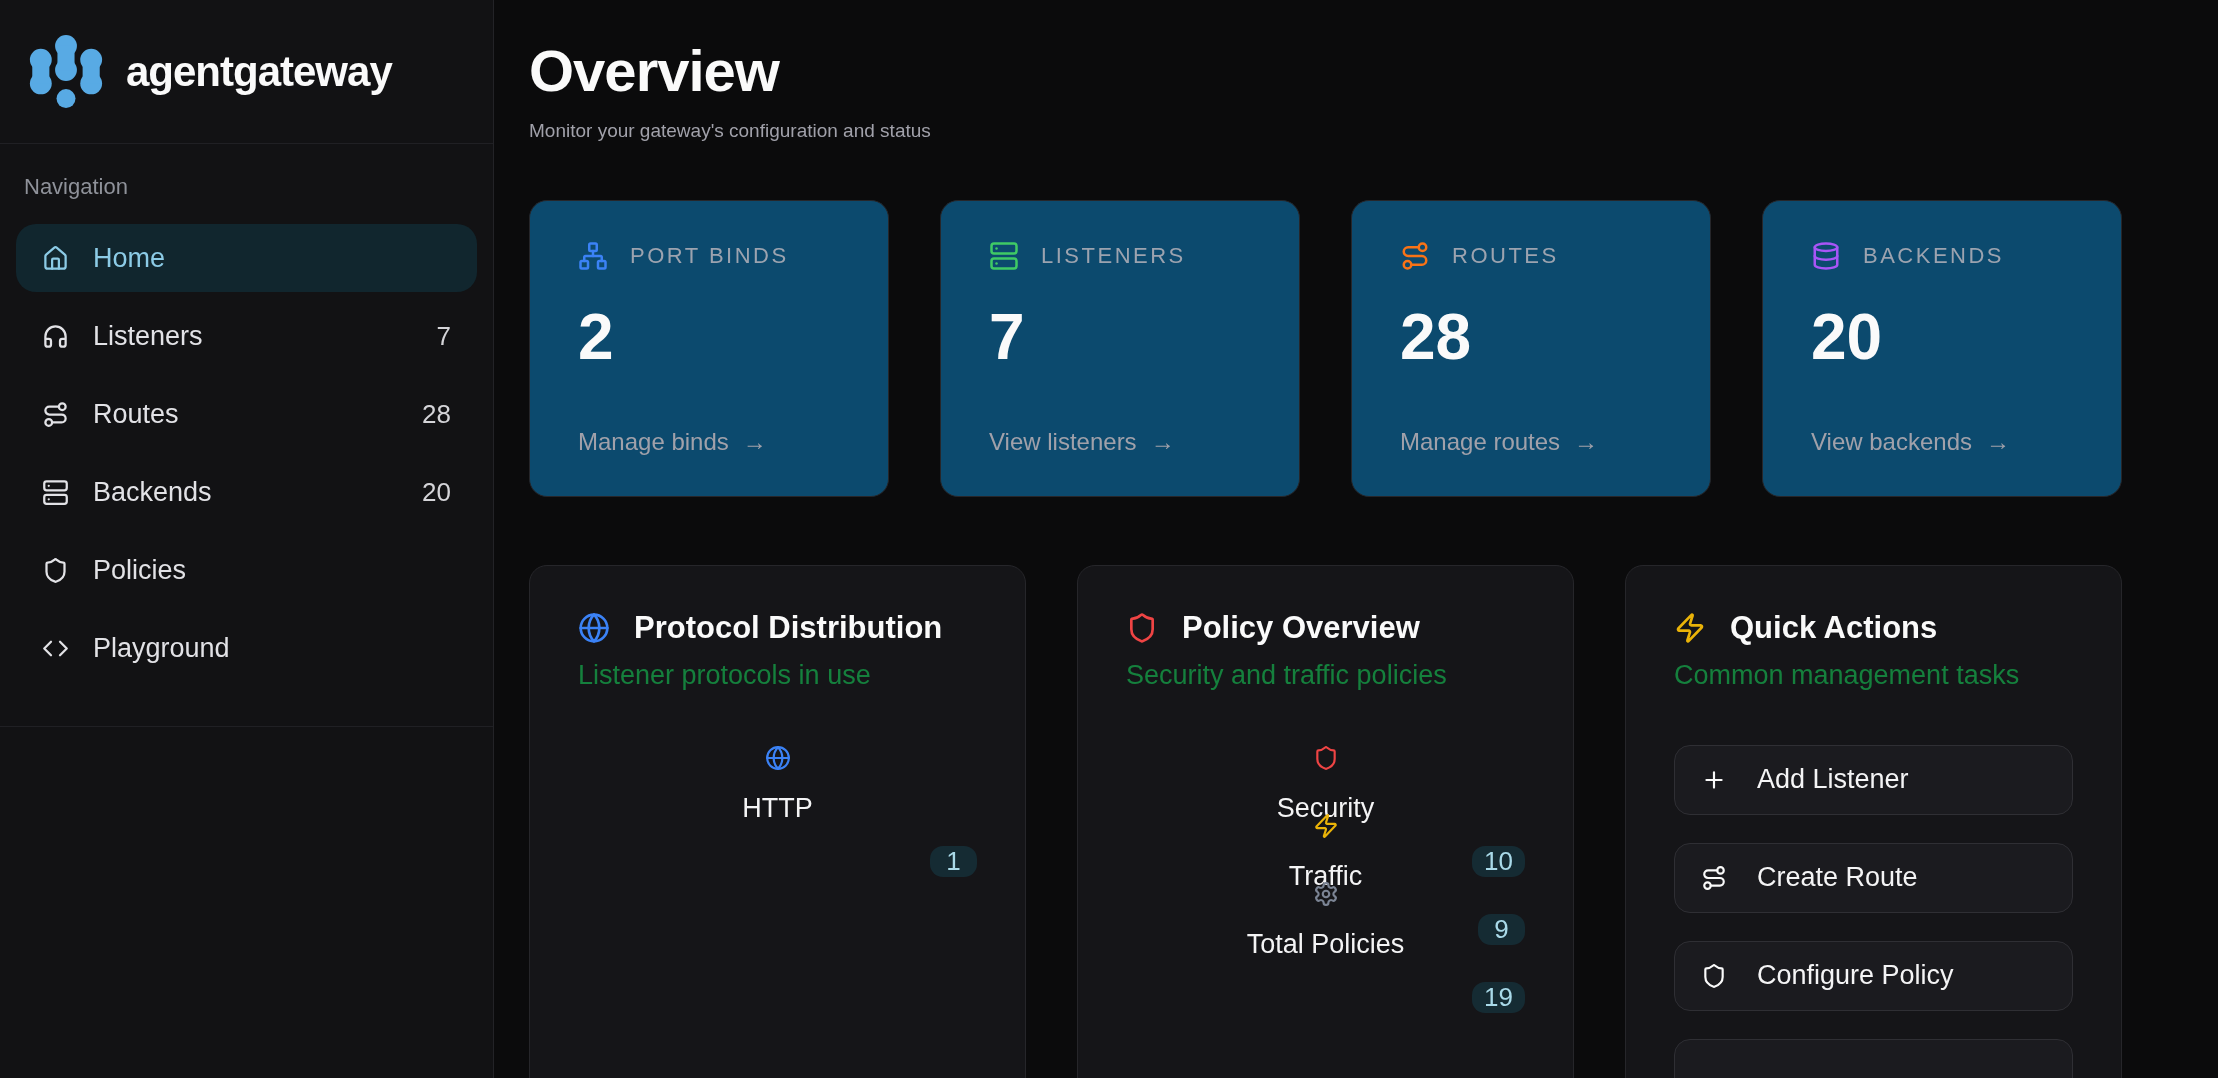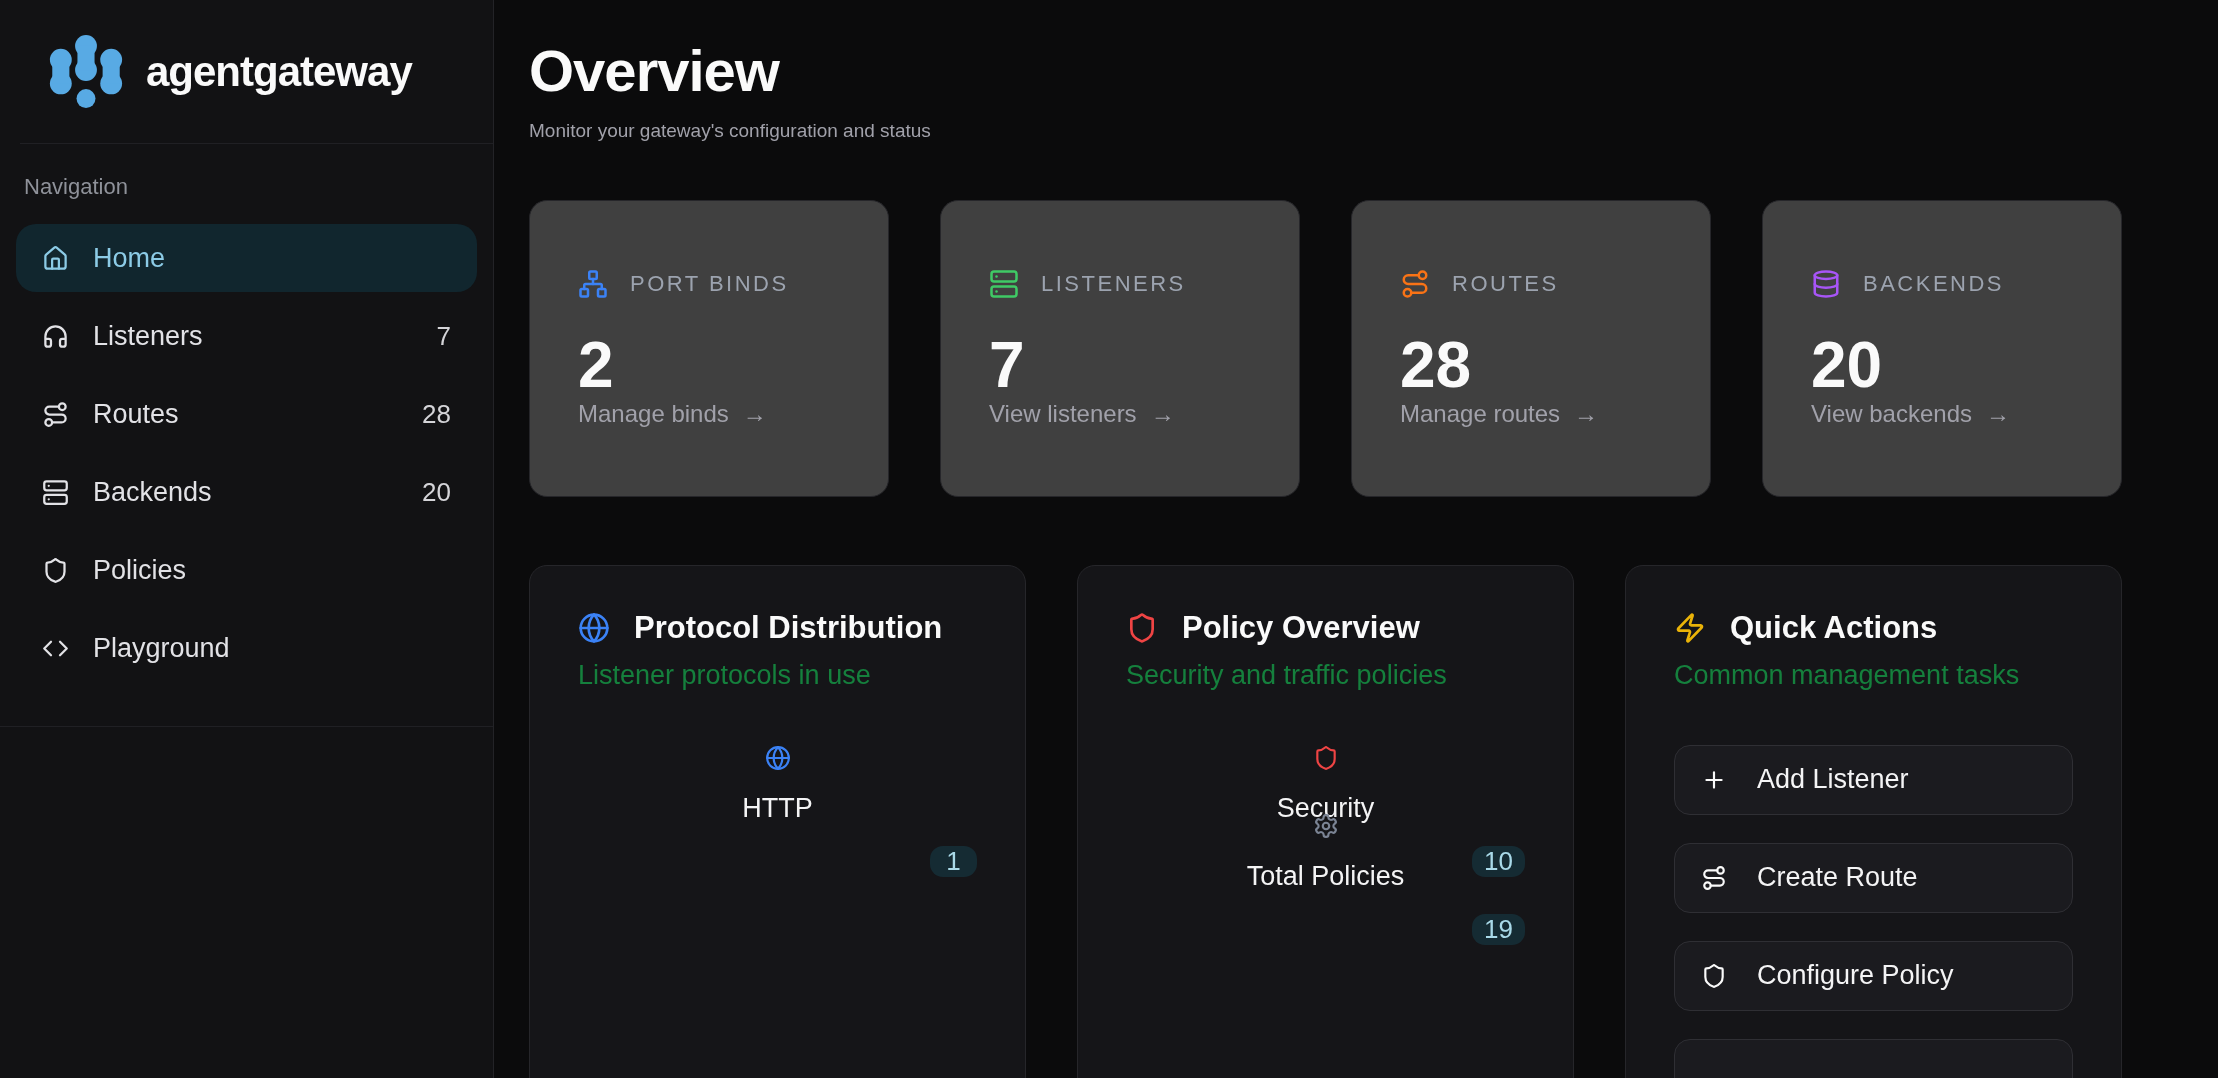--- a/index.html
+++ b/index.html
@@ -3,21 +3,21 @@
 <meta charset="utf-8">
 <style>
   * { margin:0; padding:0; box-sizing:border-box; }
   html,body { width:2218px; height:1078px; overflow:hidden; background:#0b0b0c;
               font-family:"Liberation Sans", sans-serif; color:#fafafa; }
 
   
   .sidebar { position:absolute; left:0; top:0; width:494px; height:1078px;
              background:#121214; border-right:1px solid #232327; }
   .brand { height:144px; display:flex; align-items:center; gap:22px;
-           padding:0 28px; border-bottom:1px solid #202024; cursor:pointer;margin-left:20px; }
+           padding:0 28px; border-bottom:1px solid #202024; cursor:pointer; }
   .brand-logo { width:76px; height:80px; display:inline-flex; }
   .brand-logo svg { width:100%; height:100%; }
   .brand-name { font-size:42px; font-weight:700; color:#fafafa; letter-spacing:-1px; }
 
   .nav { padding:30px 16px 34px; border-bottom:1px solid #202024; }
   .nav-label { font-size:22px; color:#8f929a; margin:0 0 24px 8px; font-weight:400; }
   .nav-item { height:68px; border-radius:20px; display:flex; align-items:center;
               padding:0 26px; gap:24px; font-size:27px; color:#e2e2e6;
               margin-bottom:10px; cursor:pointer; }
   .nav-item.active { background:#11262e; color:#8ccbe6; }
@@ -31,22 +31,22 @@
   .i32 { width:32px; height:32px; }
   .i26 { width:26px; height:26px; }
 
   
   .main { position:absolute; left:495px; top:0; width:1651px; height:1078px;
           padding:36px 24px 0 34px; }
   .page-title { font-size:58px; font-weight:700; letter-spacing:-1px; color:#fafafa; line-height:1.2; }
   .page-subtitle { margin-top:14px; font-size:19px; color:#a1a1aa; }
 
   .stats-grid { margin-top:58px; display:grid; grid-template-columns:repeat(4,1fr); gap:51px; }
-  .stat-card { height:297px; background:#404040; border:1px solid #26262a; border-radius:18px;
-               padding:68px 48px; display:flex; flex-direction:column; }
+  .stat-card { height:297px; background:#0c4a6e; border:1px solid #26262a; border-radius:18px;
+               padding:40px 48px; display:flex; flex-direction:column; }
   .stat-head { display:flex; align-items:center; gap:22px; }
   .stat-label { font-size:22px; letter-spacing:2.5px; color:#9ca3af; font-weight:500; }
   .stat-value { font-size:64px; font-weight:700; color:#fafafa; margin-top:34px; line-height:1; }
   .stat-link { margin-top:auto; display:flex; align-items:center; gap:14px;
                font-size:24px; color:#a1a1aa; cursor:pointer; }
 
   .panels-grid { margin-top:68px; display:grid; grid-template-columns:repeat(3,1fr); gap:51px; }
   .panel { height:560px; background:#151518; border:1px solid #26262a; border-radius:18px;
            padding:44px 48px; overflow:hidden; }
   .panel-head { display:flex; align-items:center; gap:24px; }
@@ -276,20 +276,29 @@
         <div class="info-row">
           <span class="icon i26" style="color: rgb(239, 68, 68);">
               <svg viewBox="0 0 24 24" fill="none" stroke="currentColor" stroke-width="2" stroke-linecap="round" stroke-linejoin="round">
                 <path d="M20 13c0 5-3.5 7.5-7.66 8.95a1 1 0 0 1-.67-.01C7.5 20.5 4 18 4 13V6a1 1 0 0 1 1-1c2 0 4.5-1.2 6.24-2.72a1 1 0 0 1 1.52 0C14.51 3.81 17 5 19 5a1 1 0 0 1 1 1z"></path>
               </svg>
             </span>
           <span class="row-label">Security</span>
           <span class="row-badge">10</span>
         </div>
         <div class="info-row">
+          <span class="icon i26" style="color: rgb(234, 179, 8);">
+              <svg viewBox="0 0 24 24" fill="none" stroke="currentColor" stroke-width="2" stroke-linecap="round" stroke-linejoin="round">
+                <path d="M4 14a1 1 0 0 1-.78-1.63l9.9-10.2a.5.5 0 0 1 .86.46l-1.92 6.02A1 1 0 0 0 13 10h7a1 1 0 0 1 .78 1.63l-9.9 10.2a.5.5 0 0 1-.86-.46l1.92-6.02A1 1 0 0 0 11 14z"></path>
+              </svg>
+            </span>
+          <span class="row-label">Traffic</span>
+          <span class="row-badge">9</span>
+        </div>
+        <div class="info-row">
           <span class="icon i26" style="color: rgb(123, 132, 148);">
               <svg viewBox="0 0 24 24" fill="none" stroke="currentColor" stroke-width="2" stroke-linecap="round" stroke-linejoin="round">
                 <path d="M12.22 2h-.44a2 2 0 0 0-2 2v.18a2 2 0 0 1-1 1.73l-.43.25a2 2 0 0 1-2 0l-.15-.08a2 2 0 0 0-2.73.73l-.22.38a2 2 0 0 0 .73 2.73l.15.1a2 2 0 0 1 1 1.72v.51a2 2 0 0 1-1 1.74l-.15.09a2 2 0 0 0-.73 2.73l.22.38a2 2 0 0 0 2.73.73l.15-.08a2 2 0 0 1 2 0l.43.25a2 2 0 0 1 1 1.73V20a2 2 0 0 0 2 2h.44a2 2 0 0 0 2-2v-.18a2 2 0 0 1 1-1.73l.43-.25a2 2 0 0 1 2 0l.15.08a2 2 0 0 0 2.73-.73l.22-.39a2 2 0 0 0-.73-2.73l-.15-.08a2 2 0 0 1-1-1.74v-.5a2 2 0 0 1 1-1.74l.15-.09a2 2 0 0 0 .73-2.73l-.22-.38a2 2 0 0 0-2.73-.73l-.15.08a2 2 0 0 1-2 0l-.43-.25a2 2 0 0 1-1-1.73V4a2 2 0 0 0-2-2z"></path>
                 <circle cx="12" cy="12" r="3"></circle>
               </svg>
             </span>
           <span class="row-label">Total Policies</span>
           <span class="row-badge">19</span>
         </div>
       </div>

